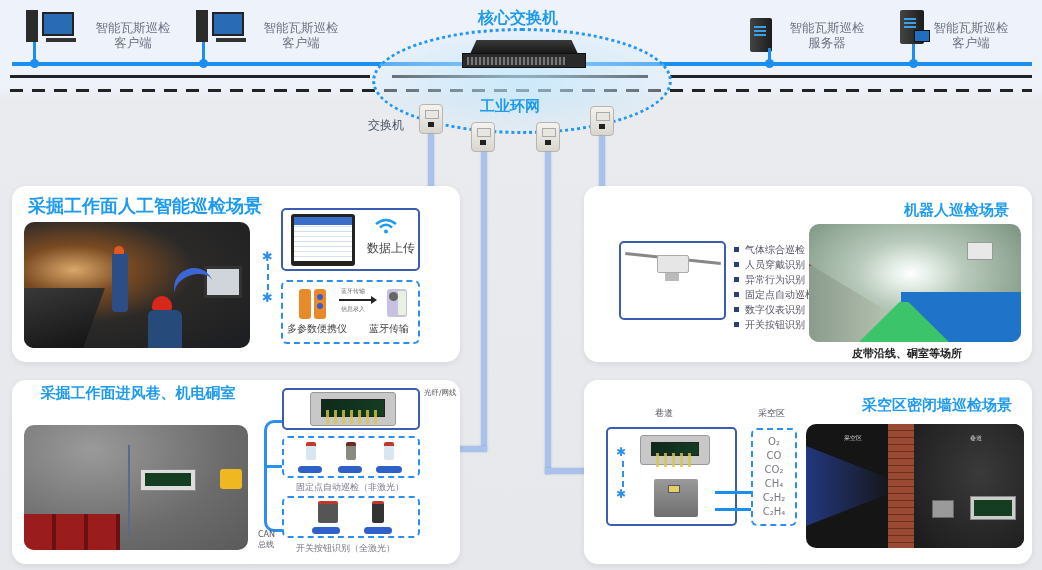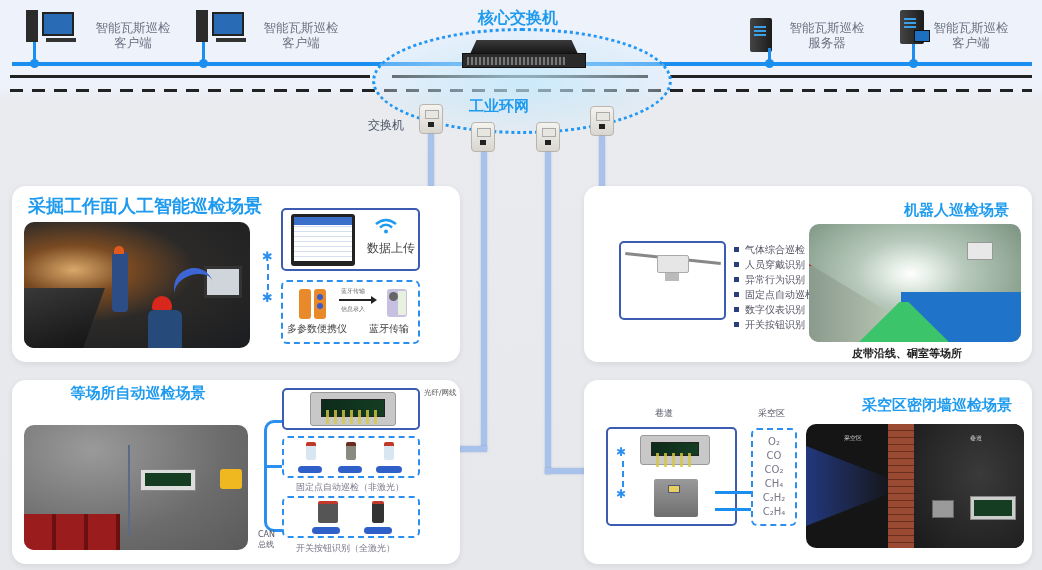--- a/index.html
+++ b/index.html
@@ -58,21 +58,21 @@
 
   <div class="abs blue-title" style="left:478px; top:8px; font-size:16px;">核心交换机</div>
 
   <div class="abs" style="left:462px; top:40px; width:124px; height:28px;">
     <div style="position:absolute; left:8px; top:0; right:8px; height:14px; background:linear-gradient(#3a3a3a,#151515); clip-path:polygon(6% 0,94% 0,100% 100%,0 100%);"></div>
     <div style="position:absolute; left:0; top:13px; right:0; height:15px; background:#2a2a2a; border:1px solid #111;">
       <div style="position:absolute; left:4px; right:20px; top:3px; height:8px; background:repeating-linear-gradient(90deg,#777 0 2px,#333 2px 4px);"></div>
     </div>
   </div>
 
-  <div class="abs blue-title" style="left:469px; top:97px; font-size:15px;">工业环网</div>
+  <div class="abs blue-title" style="left:480px; top:97px; font-size:15px;">工业环网</div>
 
   <div class="abs" style="left:26px; top:10px;">
     <div style="position:relative; width:60px; height:34px;">
       <div style="position:absolute; left:0; top:0; width:12px; height:32px; background:#2b2b2b;"></div>
       <div style="position:absolute; left:16px; top:2px; width:32px; height:24px; background:#2a6bb5; border:2px solid #222;"></div>
       <div style="position:absolute; left:20px; top:28px; width:30px; height:4px; background:#333;"></div>
     </div>
   </div>
   <div class="abs" style="left:33px; top:42px; width:3px; height:22px; background:#1a8ff0;"></div>
   <div class="abs" style="left:30px; top:59px; width:9px; height:9px; border-radius:50%; background:#1a8ff0;"></div>
@@ -223,21 +223,21 @@
             background: radial-gradient(ellipse at 48% 42%, #ffffff 0%, #e6efe8 12%, #b7c9ba 35%, #8fa594 70%, #6f8474 100%);">
   <div style="position:absolute; left:0; top:40px; width:80px; height:78px; background:linear-gradient(90deg,#8a9a8c,#b4c2b0); clip-path:polygon(0 0,100% 62%,100% 100%,0 100%); border-top:2px solid #b03030;"></div>
   <div style="position:absolute; left:92px; top:68px; right:0; height:50px; background:#1f73c8; clip-path:polygon(0 0,100% 0,100% 100%,0 100%);"></div>
   <div style="position:absolute; left:50px; top:78px; width:90px; height:40px; background:#3bc46a; clip-path:polygon(45% 0,55% 0,100% 100%,0 100%);"></div>
   <div style="position:absolute; left:158px; top:18px; width:26px; height:18px; background:#e8e8e8; border:1px solid #999;"></div>
 </div>
 <div class="abs" style="left:852px; top:346px; font-size:11px; font-weight:bold; color:#222;">皮带沿线、硐室等场所</div>
 
 <div class="card" style="left:12px; top:380px; width:448px; height:184px;"></div>
 <div class="abs blue-title" style="left:28px; top:384px; width:220px; text-align:center; font-size:15px; line-height:19px;">
-  <div>等场所自动巡检场景</div>
+  <div>采掘工作面进风巷、机电硐室</div>
 </div>
 <div class="photo" style="left:24px; top:425px; width:224px; height:125px; background: radial-gradient(ellipse at 30% 20%, #9a9a9a, #6c6c6c 60%, #5a5a5a);">
   <div style="position:absolute; left:0; bottom:0; width:96px; height:36px; background:repeating-linear-gradient(90deg,#9b1c1c 0 28px,#6a1010 28px 32px);"></div>
   <div style="position:absolute; left:116px; top:44px; width:56px; height:22px; background:#ddd; border:1px solid #888;">
     <div style="position:absolute; left:4px; top:3px; right:4px; bottom:4px; background:#153d22;"></div>
   </div>
   <div style="position:absolute; left:196px; top:44px; width:22px; height:20px; background:#f0b820; border-radius:3px;"></div>
   <div style="position:absolute; left:104px; top:20px; width:2px; height:92px; background:#5a6a88;"></div>
 </div>
 

